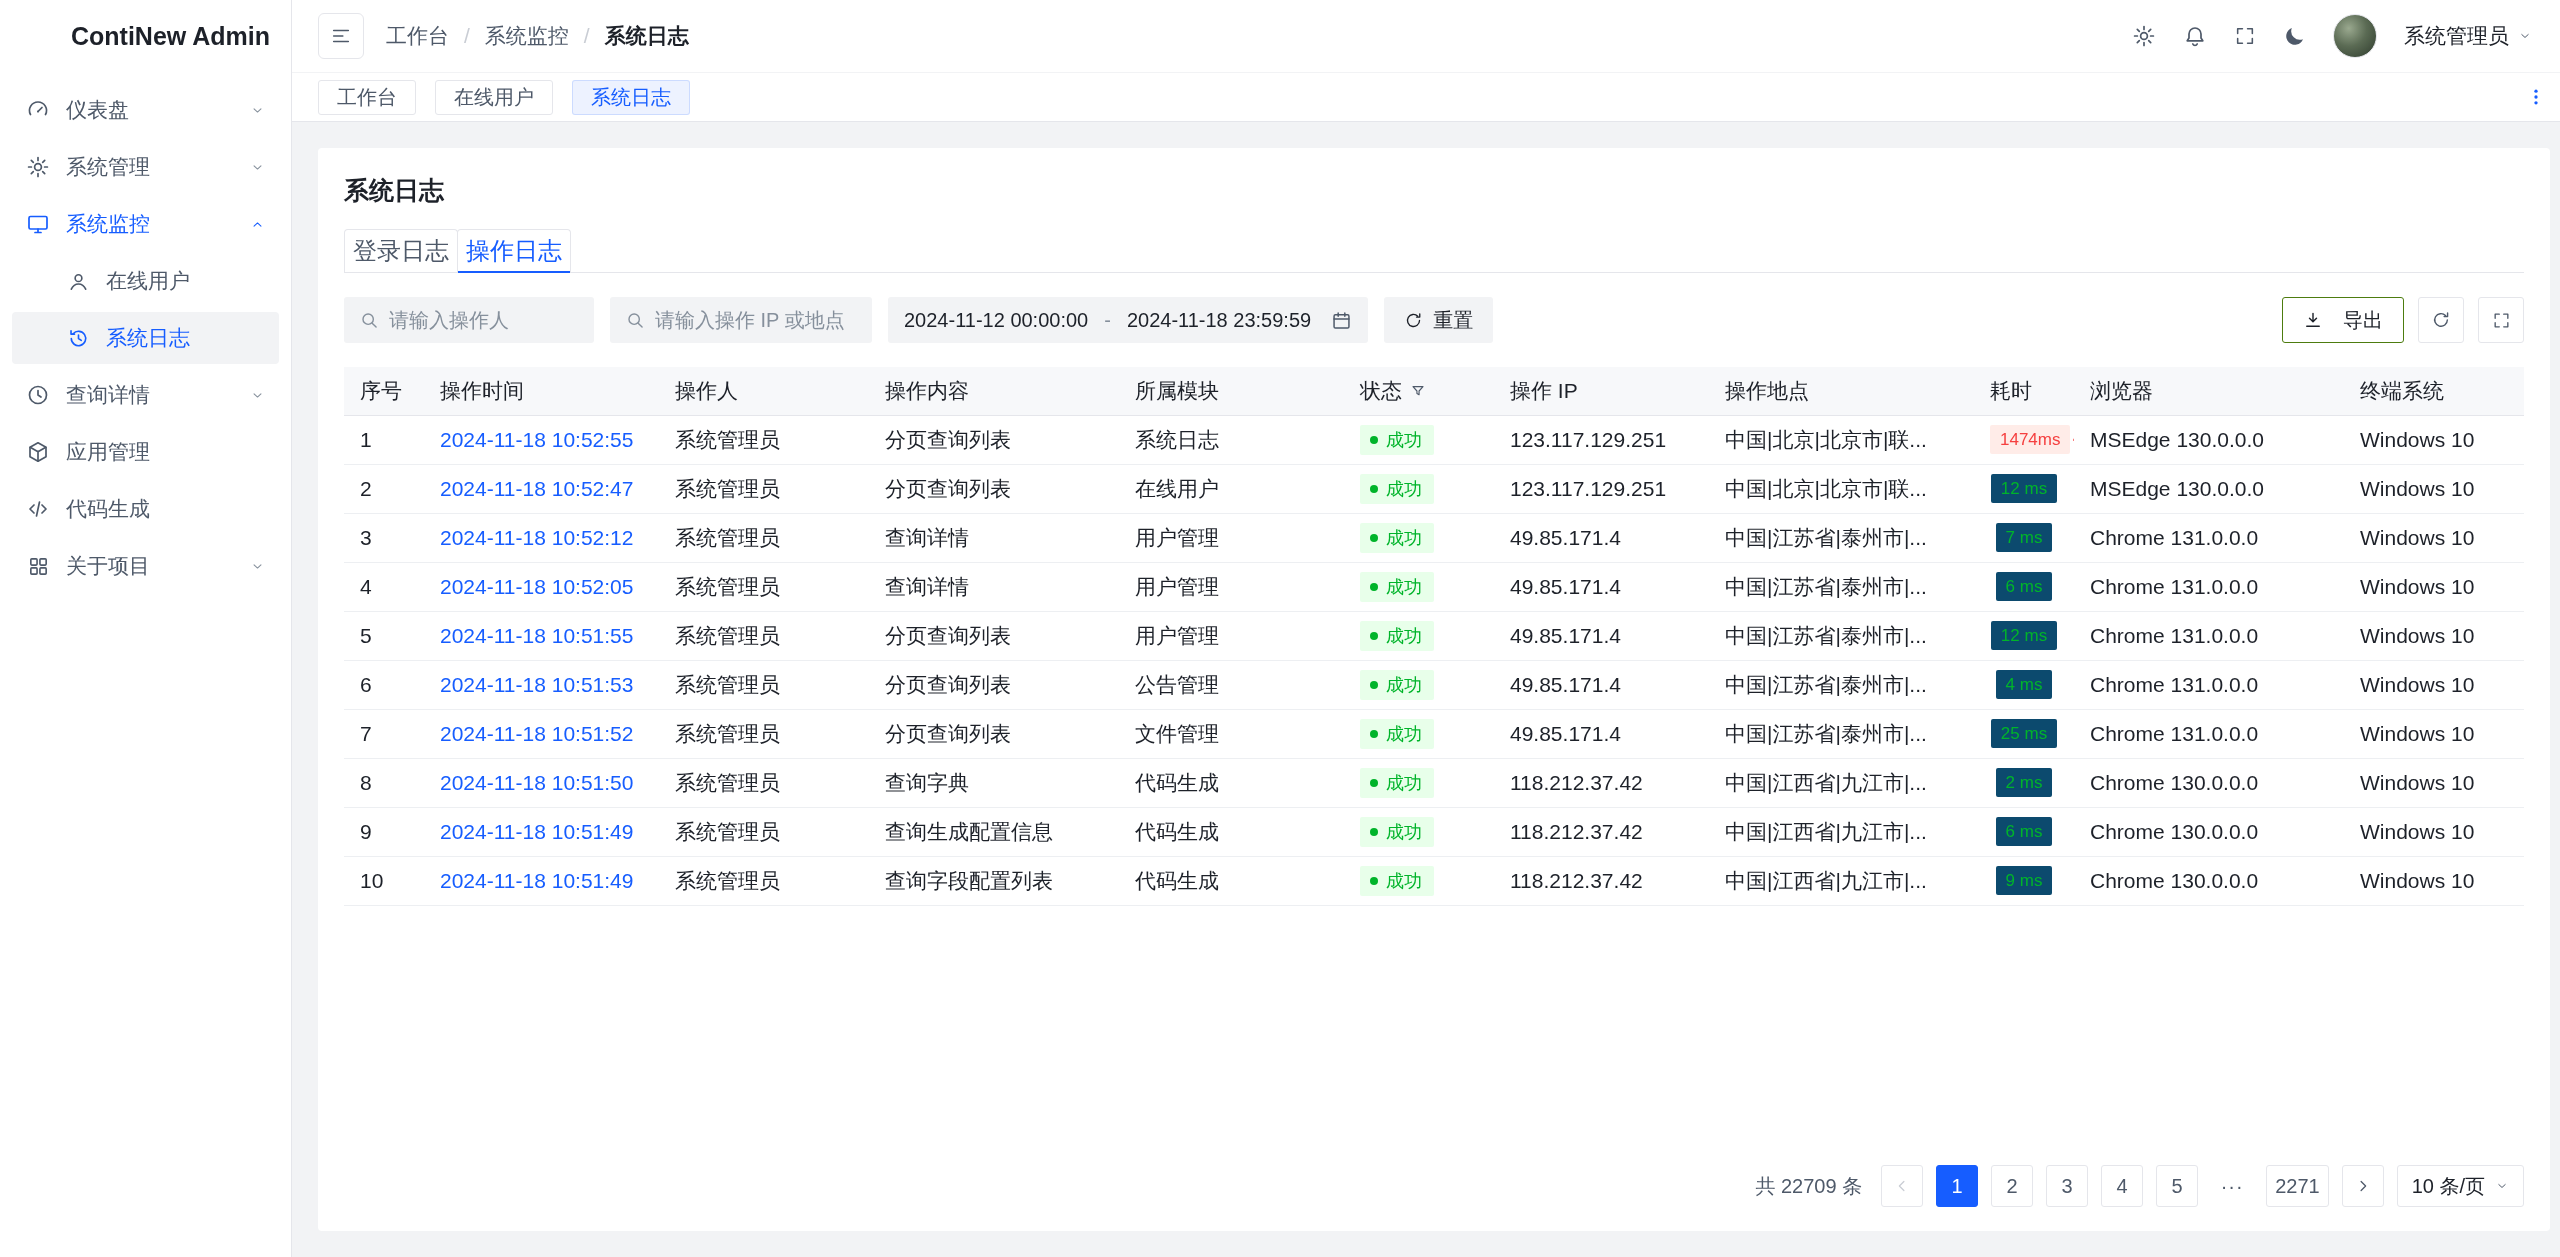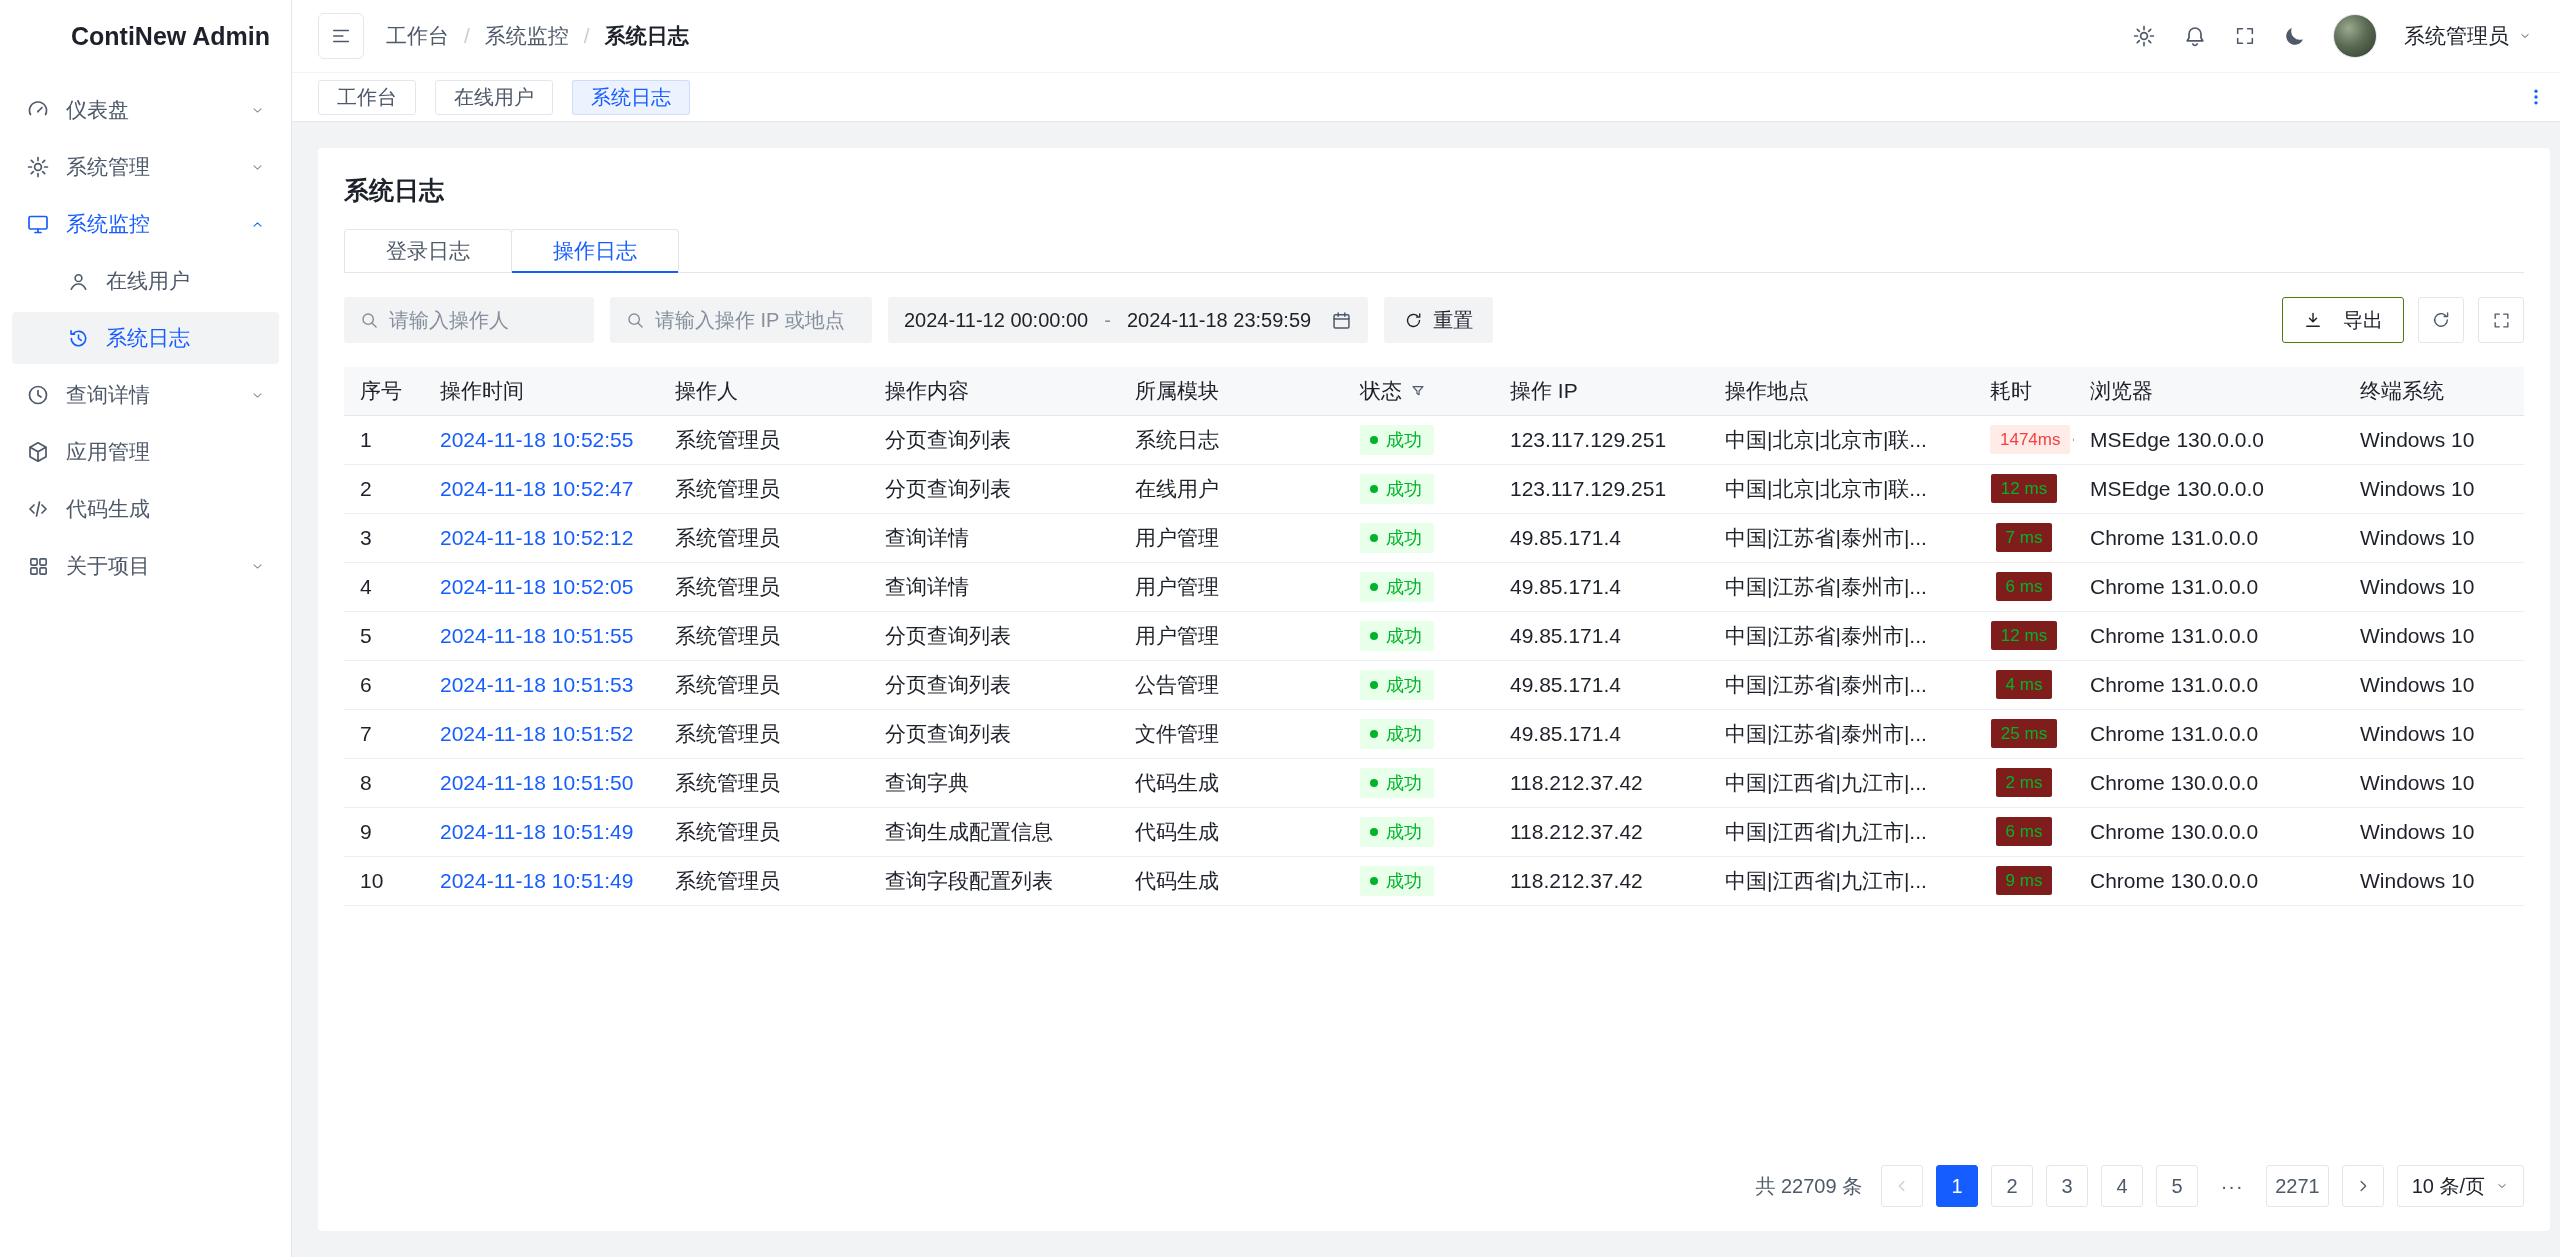--- a/index.html
+++ b/index.html
@@ -45,21 +45,21 @@
   .tab-chip { height:35px; padding:0 18px; display:flex; align-items:center; font-size:20px; color:#4E5969;
     background:#fff; border:1px solid #E5E6EB; border-radius:3px; cursor:pointer; white-space:nowrap; }
   .tab-chip.active { color:#165DFF; background:rgba(22,93,255,0.08); border-color:rgba(22,93,255,0.15); }
   .tab-more { margin-left:auto; color:#165DFF; display:flex; cursor:pointer; }
 
   .content { flex:1; min-height:0; padding:26px; display:flex; }
   .card { flex:1; background:#fff; border-radius:4px; padding:26px 26px 24px; display:flex; flex-direction:column; min-height:0; }
   .card-title { font-size:25px; font-weight:600; color:#1D2129; margin-bottom:22px; }
 
   .inner-tabs { display:flex; border-bottom:1px solid #E5E6EB; margin-bottom:24px; }
-  .itab { height:43px; padding:0 41px; display:flex; align-items:center; font-size:21px; color:#4E5969;
+  .itab { height:43px; padding:0 8px; display:flex; align-items:center; font-size:24px; color:#4E5969;
     background:#fff; border:1px solid #E5E6EB; border-bottom:none; border-radius:4px 4px 0 0; margin-right:-1px;
     cursor:pointer; position:relative; }
   .itab.active { color:#165DFF; }
   .itab.active::after { content:""; position:absolute; left:0; right:0; bottom:-1px; height:2px; background:#165DFF; }
 
   .filters { display:flex; align-items:center; gap:16px; margin-bottom:24px; }
   .input { height:46px; background:#F2F3F5; border-radius:3px; display:flex; align-items:center; gap:10px;
     padding:0 15px; color:#86909C; }
   .input input { border:none; outline:none; background:transparent; font-family:inherit; font-size:20px;
     color:#1D2129; width:100%; }
@@ -83,21 +83,21 @@
     color:#1D2129; border-bottom:1px solid #E5E6EB; white-space:nowrap; }
   .log-table td { height:49px; padding:0 16px; border-bottom:1px solid #EDEFF2; color:#1D2129;
     white-space:nowrap; overflow:hidden; text-overflow:ellipsis; }
   .th-flex { display:flex; align-items:center; gap:8px; }
   .th-flex .funnel { display:flex; color:#4E5969; cursor:pointer; }
   .c-center { text-align:center; }
   .time-link { color:#165DFF; text-decoration:none; cursor:pointer; }
   .badge-status { display:inline-flex; align-items:center; gap:8px; background:#E8FFEA; color:#00B42A;
     font-size:18px; line-height:1; padding:6px 12px 6px 10px; border-radius:2px; }
   .dot { width:8px; height:8px; border-radius:50%; background:#00B42A; }
-  .badge-dur { display:inline-block; background:#7f1d1d; color:#00B42A; font-size:17px; line-height:1;
+  .badge-dur { display:inline-block; background:#0c4a6e; color:#00B42A; font-size:17px; line-height:1;
     padding:6px 10px; border-radius:2px; }
   .badge-dur.slow { background:#FFECE8; color:#F53F3F; }
 
   .pagination { margin-top:auto; display:flex; align-items:center; justify-content:flex-end; gap:13px;
     padding-top:22px; font-size:20px; }
   .pg-total { color:#4E5969; margin-right:6px;margin-left:33px; }
   .pg-btn { min-width:42px; height:42px; padding:0 8px; display:flex; align-items:center; justify-content:center;
     border:1px solid #E5E6EB; border-radius:3px; background:#fff; color:#4E5969; cursor:pointer; }
   .pg-btn.active { background:#165DFF; border-color:#165DFF; color:#fff; }
   .pg-btn.disabled { color:#C9CDD4; }

